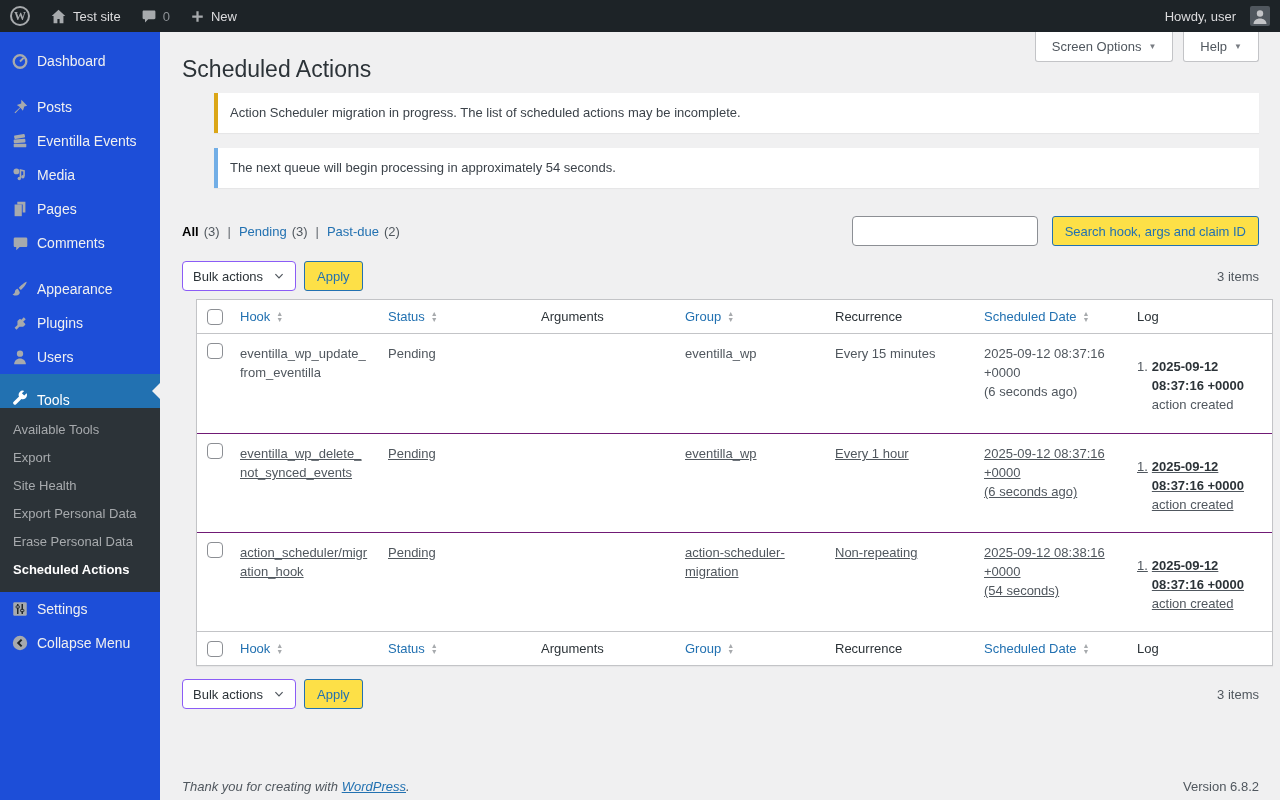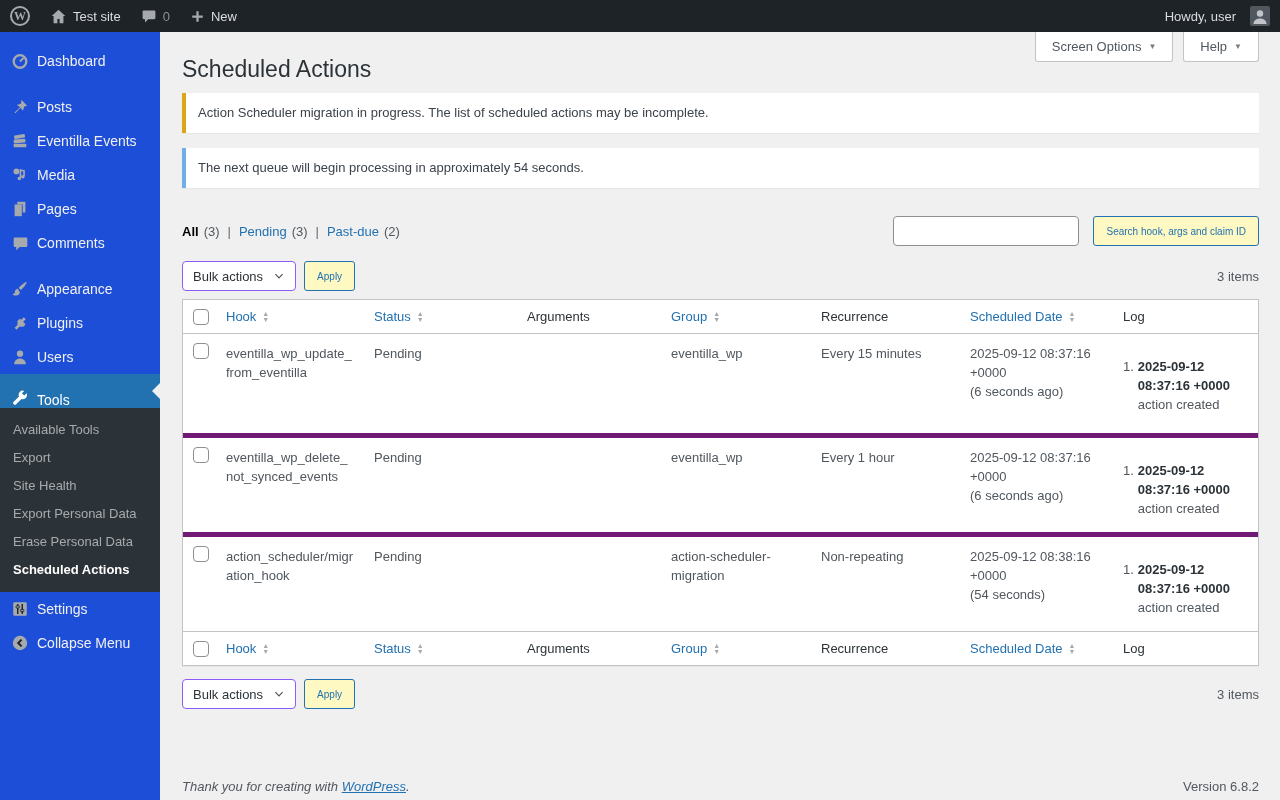--- a/index.html
+++ b/index.html
@@ -65,69 +65,70 @@
   .meta-toggle {
     background: #fff; border: 1px solid #c3c4c7; border-top: none;
     border-radius: 0 0 3px 3px; height: 30px; margin-left: 10px;
     display: flex; align-items: center; gap: 7px; padding: 0 16px;
     color: #50575e; cursor: pointer;
   }
   .meta-arrow { font-size: 8px; color: #787c82; }
   h1.page-title { font-size: 23px; font-weight: 400; color: #2c3338; margin: 0; padding: 22px 0 0 0; line-height: 30px; }
   .notice {
     background: #fff; padding: 12px; margin-top: 10px;
-    box-shadow: 0 1px 1px rgba(0,0,0,.04); line-height: 16px; color: #3c434a;
+    box-shadow: 0 1px 1px rgba(0,0,0,.04); line-height: 16px; color: #3c434a; margin-left: 32px;
   }
   .notice-warning { border-left: 4px solid #dba617; margin-top: 9px; }
   .notice-info { border-left: 4px solid #72aee6; margin-top: 15px; }
   
   .list-controls { display: flex; justify-content: space-between; align-items: center; margin-top: 28px; }
   .subsubsub { display: flex; align-items: center; gap: 5px; color: #50575e; }
   .subsubsub .flink { color: #2271b1; text-decoration: none; cursor: pointer; }
   .subsubsub .flink.current { color: #000; font-weight: bold; }
   .subsubsub .count { color: #50575e; }
   .subsubsub .fsep { color: #646970; margin: 0 3px; }
   .search-box { display: flex; align-items: center; gap: 14px; }
   .search-box input[type="text"] {
     width: 186px; height: 30px; border: 1px solid #8c8f94; border-radius: 4px;
     background: #fff; padding: 0 8px; font-size: 13px; outline: none;
   }
   .button-secondary {
-    height: 30px; background: #fef9c3; border: 1px solid #2271b1; border-radius: 3px;
-    color: #2271b1; font-size: 10px; padding: 0 12px; cursor: pointer;
+    height: 30px; background: #fde047; border: 1px solid #2271b1; border-radius: 3px;
+    color: #2271b1; font-size: 13px; padding: 0 12px; cursor: pointer;
     font-family: "Liberation Sans", sans-serif; display: inline-flex; align-items: center;
   }
   
   .tablenav { display: flex; justify-content: space-between; align-items: center; margin-top: 15px; }
   .tablenav.bottom { margin-top: 13px; }
   .bulk-wrap { display: flex; align-items: center; gap: 8px; }
   .faux-select {
     height: 30px; background: #fff; border: 1px solid #8b5cf6; border-radius: 4px;
     display: flex; align-items: center; gap: 10px; padding: 0 10px;
     color: #2c3338; cursor: pointer;
   }
   .items-count { color: #50575e; }
   
   table.wp-list-table {
     width: 100%; margin-top: 8px; background: #fff;
     border: 1px solid #c3c4c7; border-spacing: 0; table-layout: fixed;
     box-shadow: 0 1px 1px rgba(0,0,0,.04);
+    margin-left: 14px;
   }
   .wp-list-table th {
     text-align: left; font-weight: 400; padding: 8px 10px; color: #2c3338; line-height: 16px;
   }
   .wp-list-table thead th { border-bottom: 1px solid #c3c4c7; }
   .wp-list-table tfoot th { border-top: 1px solid #c3c4c7; }
   .col-sortable { color: #2271b1; text-decoration: none; display: inline-flex; align-items: center; gap: 6px; cursor: pointer; }
   .sorting-indicator { display: inline-flex; flex-direction: column; line-height: 5px; font-size: 7px; color: #a7aaad; gap: 1px; }
   .wp-list-table td {
     padding: 10px; vertical-align: top; height: 99px; color: #50575e; line-height: 19px;
     overflow: hidden;
   }
-  .wp-list-table tbody tr + tr td { border-top: 5px solid #701a75; }
+  .wp-list-table tbody tr + tr td { border-top: 1px solid #701a75; text-decoration: underline; }
   td.col-hook, .hook-text { word-break: break-all; }
   input.cb {
     -webkit-appearance: none; appearance: none;
     width: 16px; height: 16px; border: 1px solid #8c8f94; border-radius: 4px;
     background: #fff; margin: 0; cursor: pointer; vertical-align: top;
   }
   .check-col { padding-top: 9px !important; }
   .log-entry { display: flex; gap: 4px; margin-top: 13px; }
   .log-num { flex: none; color: #50575e; }
   .log-body strong { color: #2c3338; }

